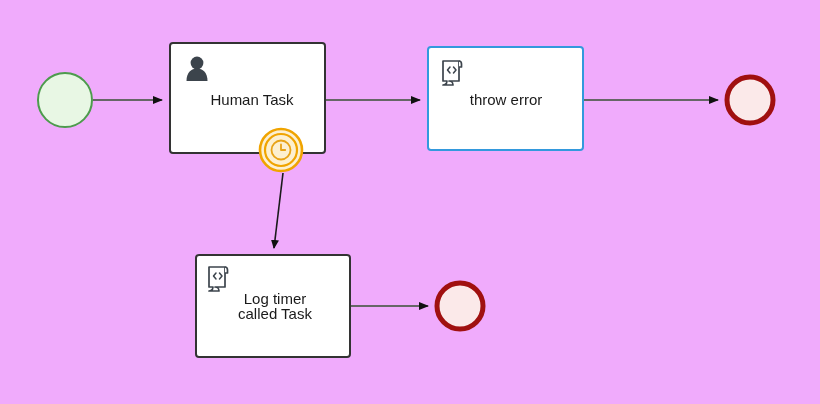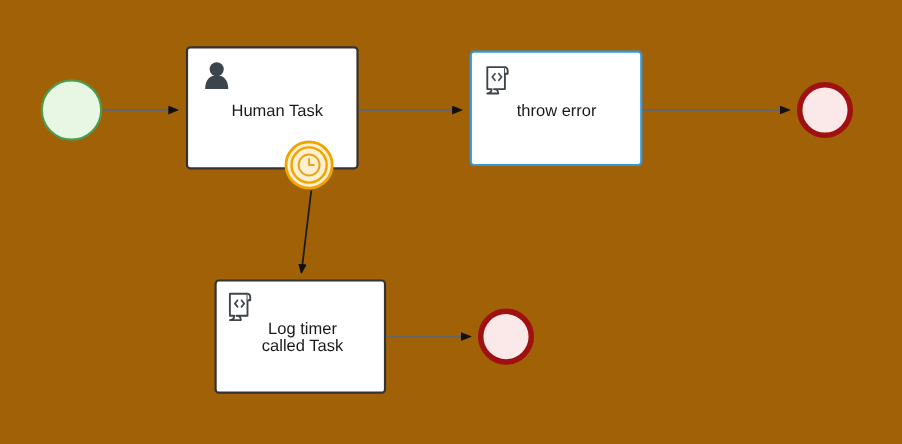--- a/index.html
+++ b/index.html
@@ -7,21 +7,21 @@
     padding: 0;
     background: #ffffff;
   }
   body {
     font-family: "Liberation Sans", sans-serif;
   }
   #canvas {
     position: relative;
     width: 820px;
     height: 404px;
-    background: #a16207;
+    background: #f0abfc;
     overflow: hidden;
   }
   #bpmn-svg {
     position: absolute;
     left: 0;
     top: 0;
     width: 820px;
     height: 404px;
   }
   .task-label {

